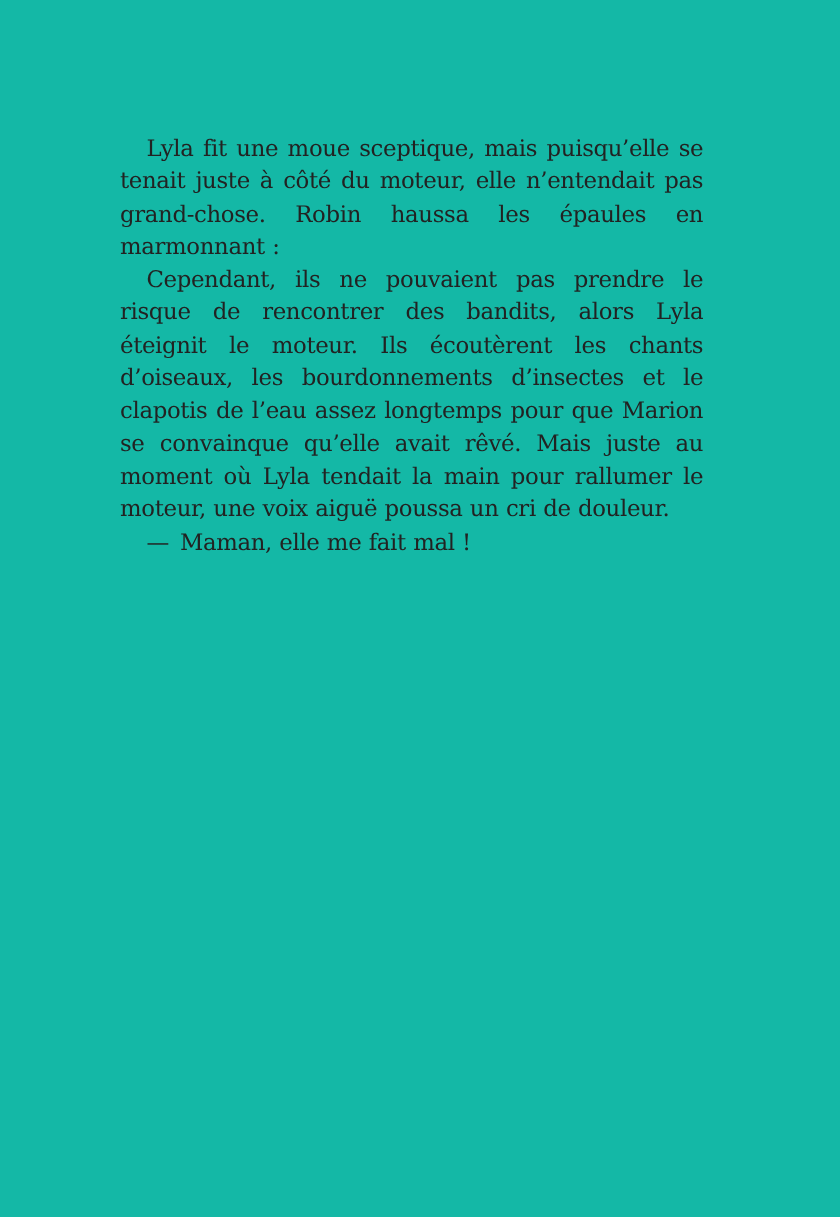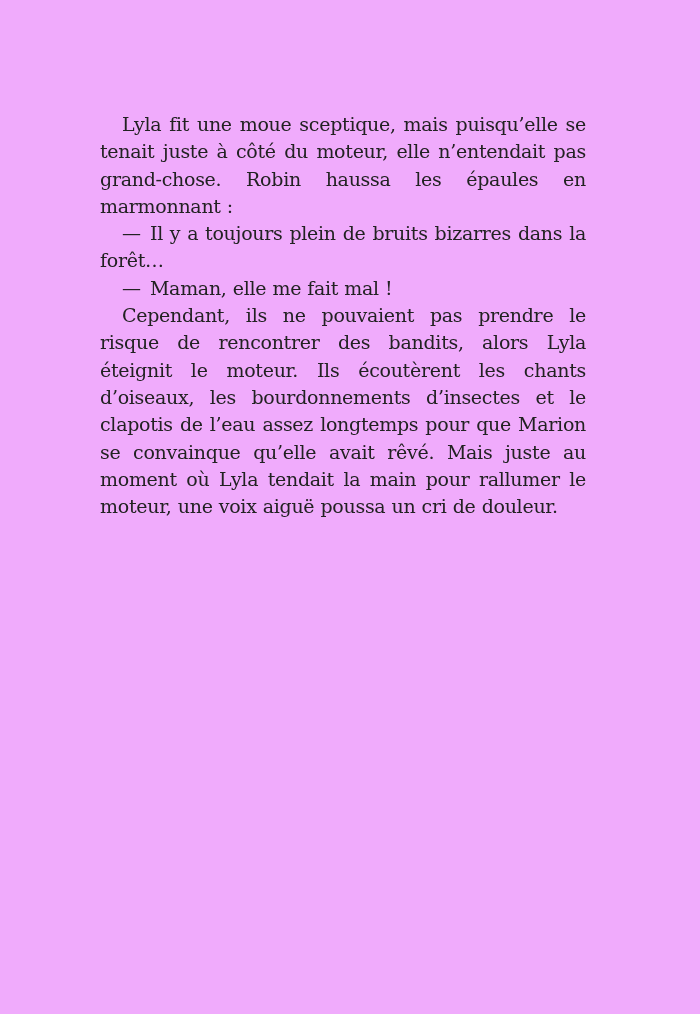--- a/index.html
+++ b/index.html
@@ -12,21 +12,21 @@
     background: #ffffff;
     overflow: hidden;
     position: relative;
   }
   .book-page {
     position: absolute;
     left: 0;
     top: 0;
     width: 700px;
     height: 1014px;
-    background: #f0abfc;
+    background: #14b8a6;
   }
   .text-block {
     position: absolute;
     left: 100px;
     top: 111px;
     width: 486px;
     color: #222222;
     font-family: "DejaVu Serif", "Liberation Serif", serif;
     font-size: 19px;
     line-height: 27.3px;
@@ -42,17 +42,16 @@
     padding: 0;
     text-indent: 22px;
   }
 </style>
 </head>
 <body>
 
 <div class="book-page">
   <div class="text-block">
     <p>Lyla fit une moue sceptique, mais puisqu’elle se tenait juste à côté du moteur, elle n’entendait pas grand-chose. Robin haussa les épaules en marmonnant&nbsp;:</p>
-    <p>— Il y a toujours plein de bruits bizarres dans la forêt…</p>
+    <p>Cependant, ils ne pouvaient pas prendre le risque de rencontrer des bandits, alors Lyla éteignit le moteur. Ils écoutèrent les chants d’oiseaux, les bourdonnements d’insectes et le clapotis de l’eau assez longtemps pour que Marion se convainque qu’elle avait rêvé. Mais juste au moment où Lyla tendait la main pour rallumer le moteur, une voix aiguë poussa un cri de douleur.</p>
     <p>— Maman, elle me fait mal&nbsp;!</p>
-    <p>Cependant, ils ne pouvaient pas prendre le risque de rencontrer des bandits, alors Lyla éteignit le moteur. Ils écoutèrent les chants d’oiseaux, les bourdonnements d’insectes et le clapotis de l’eau assez longtemps pour que Marion se convainque qu’elle avait rêvé. Mais juste au moment où Lyla tendait la main pour rallumer le moteur, une voix aiguë poussa un cri de douleur.</p>
   </div>
 </div>
 
 </body></html>

